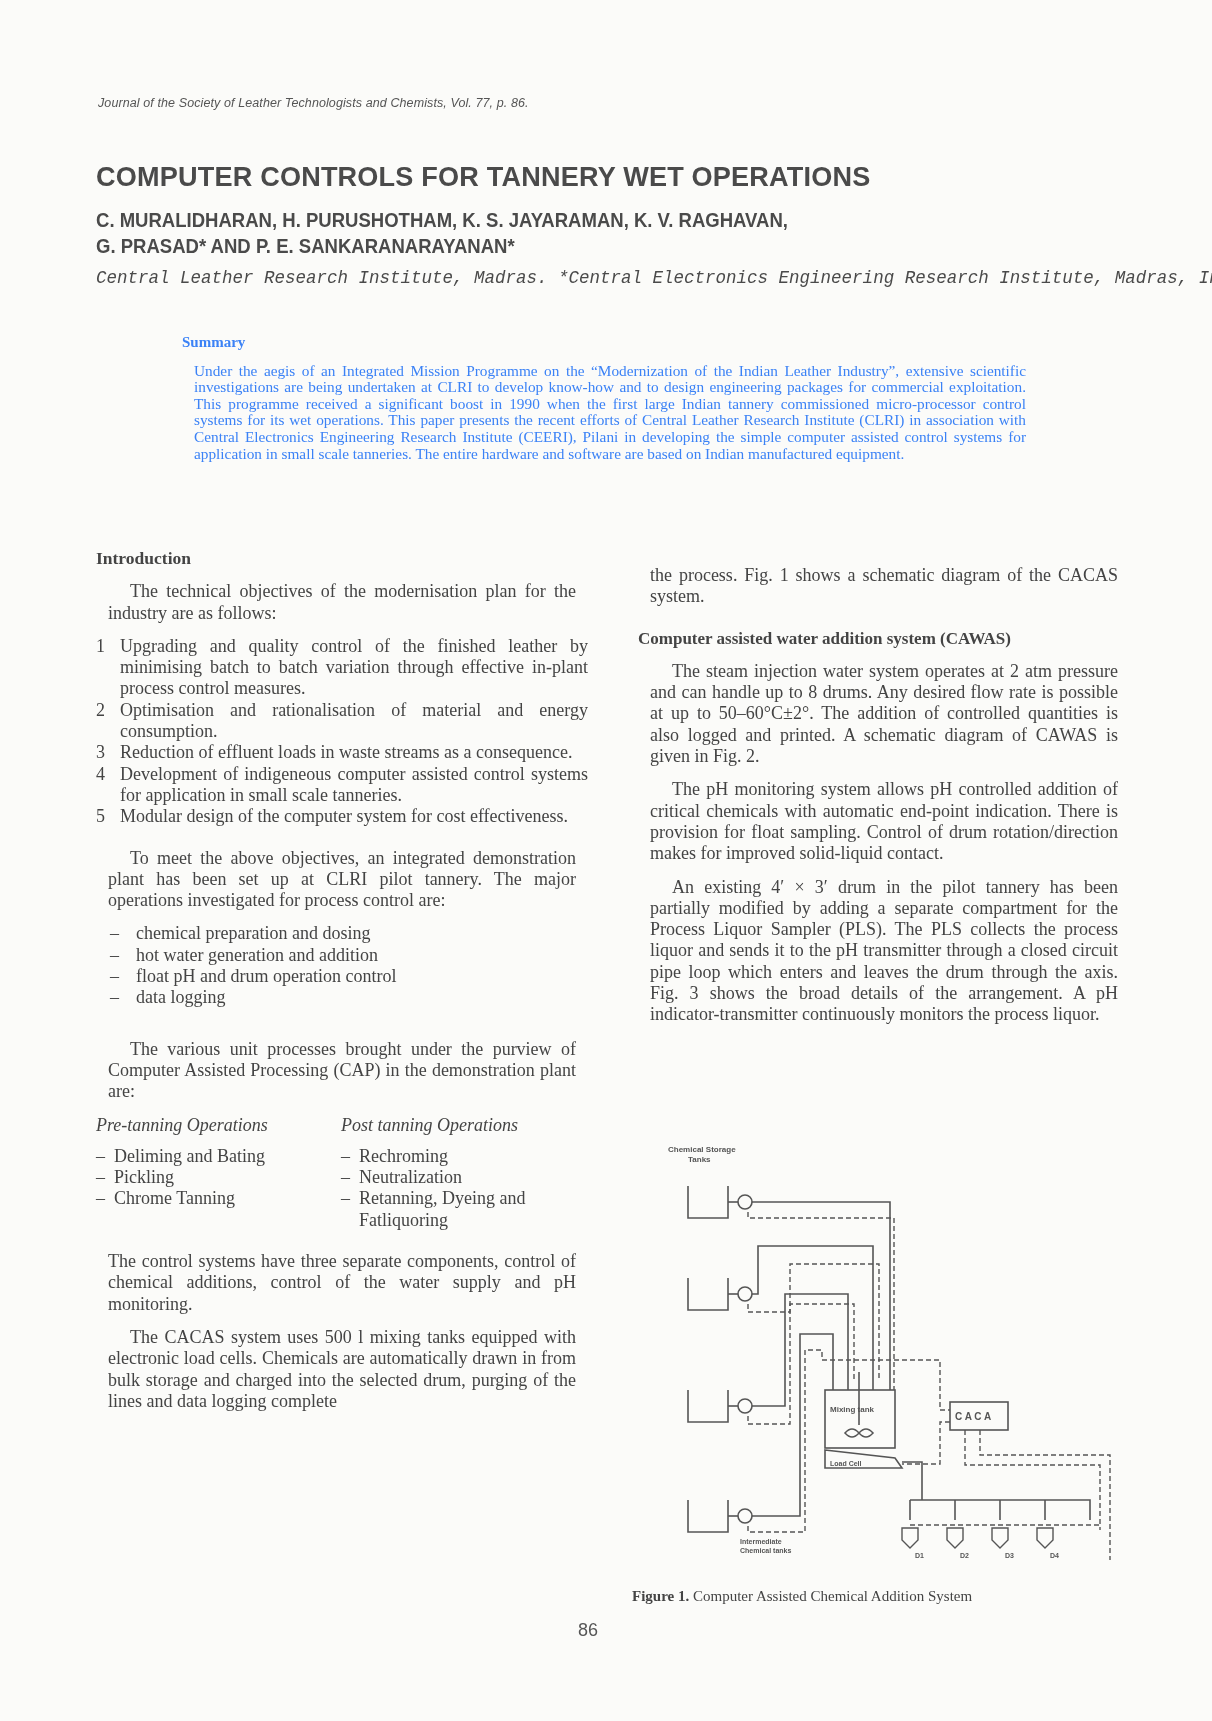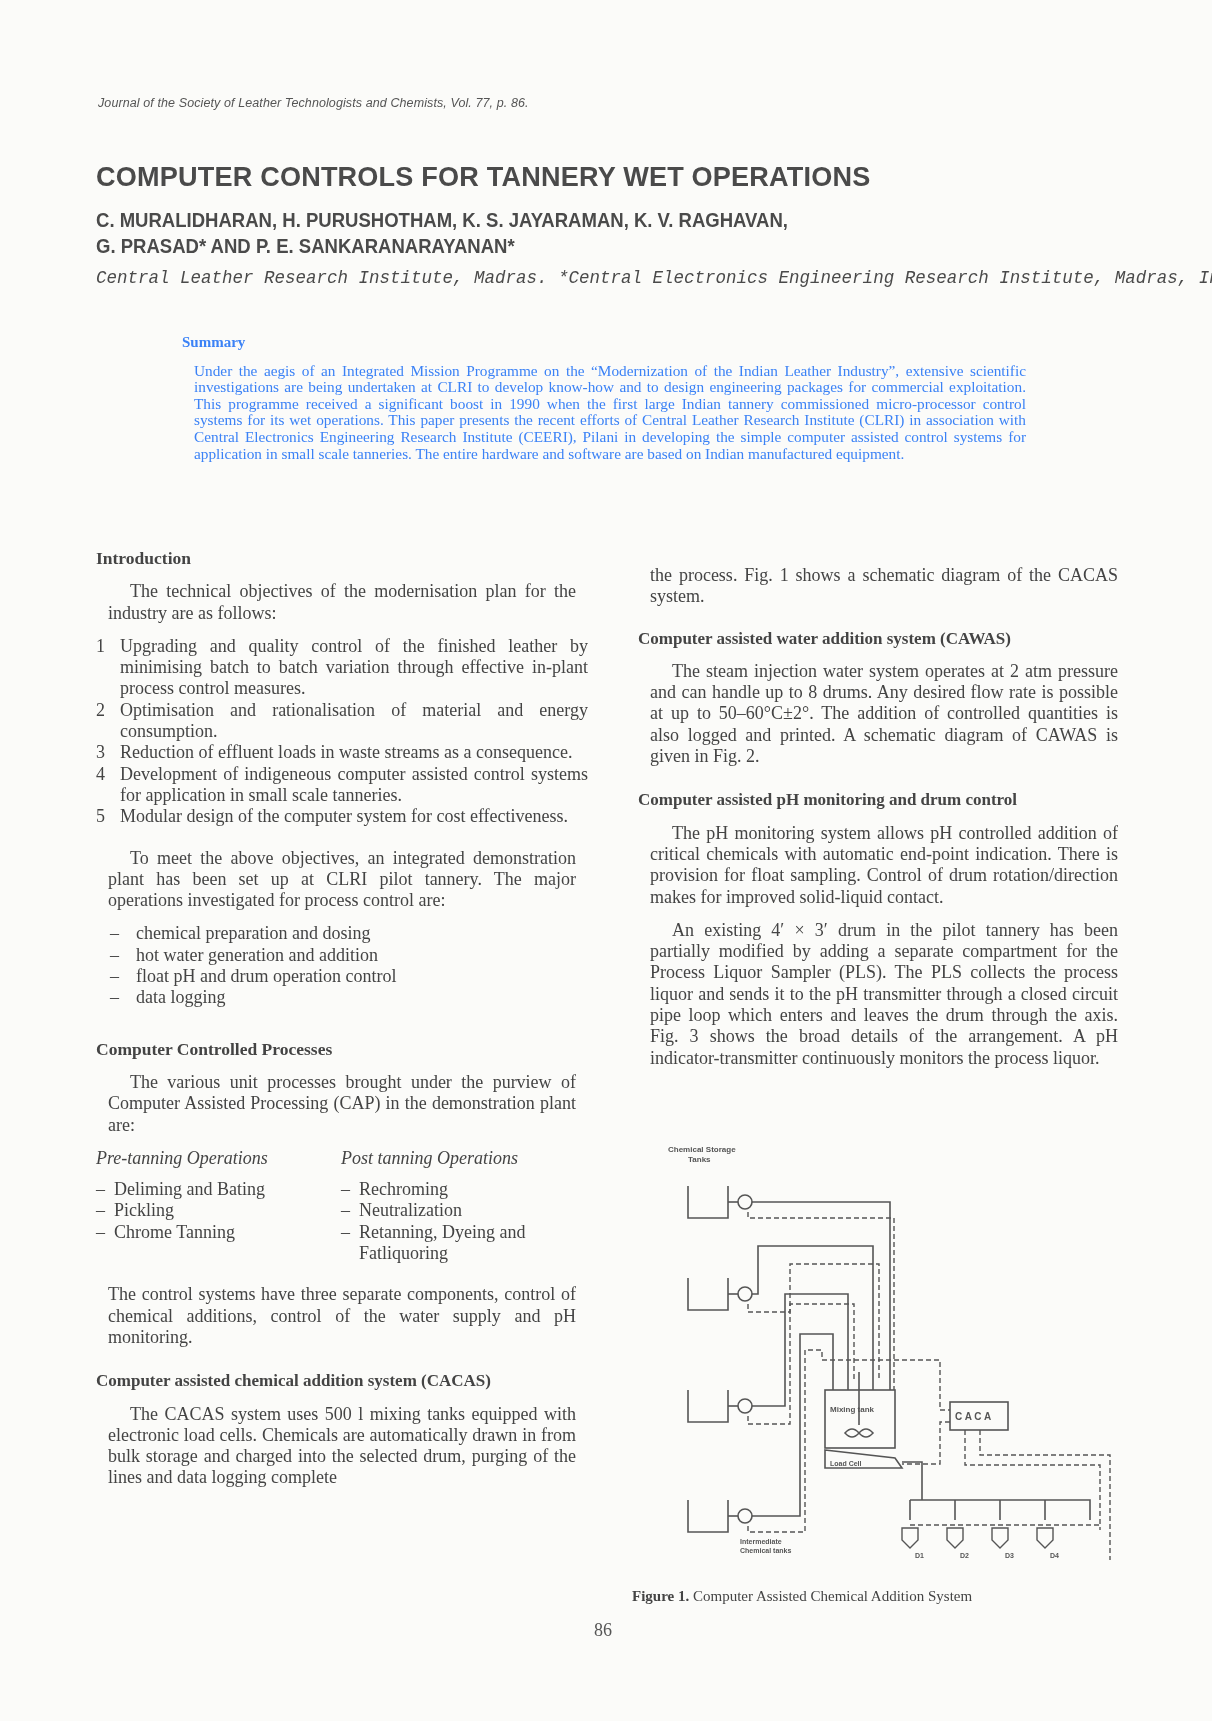--- a/index.html
+++ b/index.html
@@ -54,21 +54,21 @@
   .ops .c2 { flex: 1; }
   .ops .oh { font-style: italic; margin-bottom: 10px; }
   .ops li { display: flex; }
   .ops ul { margin: 0; padding: 0; list-style: none; }
   .ops .d { width: 18px; flex: none; }
   .figure { left: 640px; top: 1140px; width: 480px; height: 420px; }
   .caption {
     left: 632px; top: 1588px; font-size: 15px; color: #444; white-space: nowrap; text-align: center;
   }
   .caption b { font-weight: bold; }
-  .pagenum { left: 594px; top: 1620px; font-size: 18px; font-family: Liberation Serif, serif; color: #555; }
+  .pagenum { left: 578px; top: 1620px; font-size: 18px; font-family: Liberation Sans, sans-serif; color: #555; }
   svg text { font-family: "Liberation Sans", sans-serif; font-weight: bold; fill: #555; }
 </style>
 </head>
 <body>
 
 <div class="abs journal">Journal of the Society of Leather Technologists and Chemists, Vol. 77, p. 86.</div>
 
 <div class="abs title">COMPUTER CONTROLS FOR TANNERY WET OPERATIONS</div>
 
 <div class="abs authors">
@@ -121,21 +121,20 @@
     <li>
         <span class="d">–</span>
         <span>float pH and drum operation control</span>
       </li>
     <li>
         <span class="d">–</span>
         <span>data logging</span>
       </li>
   </ul>
 
-  <div class="sec-head">Computer Controlled Processes</div>
   <p class="indent">The various unit processes brought under the purview of Computer Assisted Processing (CAP) in the demonstration plant are:</p>
   <div class="ops">
     <div class="c1">
       <div class="oh">Pre-tanning Operations</div>
       <ul>
         <li>
             <span class="d">–</span>
             <span>Deliming and Bating</span>
           </li>
         <li>
@@ -161,29 +160,27 @@
           </li>
         <li>
             <span class="d">–</span>
             <span>Retanning, Dyeing and Fatliquoring</span>
           </li>
       </ul>
     </div>
   </div>
   <p>The control systems have three separate components, control of chemical additions, control of the water supply and pH monitoring.</p>
 
-  <div class="sub-head" style="margin-top:22px">Computer assisted chemical addition system (CACAS)</div>
   <p class="indent">The CACAS system uses 500 l mixing tanks equipped with electronic load cells. Chemicals are automatically drawn in from bulk storage and charged into the selected drum, purging of the lines and data logging complete</p>
 </div>
 
 <div class="abs col right-col">
   <p>the process. Fig. 1 shows a schematic diagram of the CACAS system.</p>
   <div class="sub-head" style="margin-top:20px">Computer assisted water addition system (CAWAS)</div>
   <p class="indent">The steam injection water system operates at 2 atm pressure and can handle up to 8 drums. Any desired flow rate is possible at up to 50–60°C±2°. The addition of controlled quantities is also logged and printed. A schematic diagram of CAWAS is given in Fig. 2.</p>
-  <div class="sub-head" style="margin-top:22px">Computer assisted pH monitoring and drum control</div>
   <p class="indent">The pH monitoring system allows pH controlled addition of critical chemicals with automatic end-point indication. There is provision for float sampling. Control of drum rotation/direction makes for improved solid-liquid contact.</p>
   <p class="indent">An existing 4′ × 3′ drum in the pilot tannery has been partially modified by adding a separate compartment for the Process Liquor Sampler (PLS). The PLS collects the process liquor and sends it to the pH transmitter through a closed circuit pipe loop which enters and leaves the drum through the axis. Fig. 3 shows the broad details of the arrangement. A pH indicator-transmitter continuously monitors the process liquor.</p>
 </div>
 
 <div class="abs figure">
   <svg width="480" height="420" viewBox="0 0 480 420" xmlns="http://www.w3.org/2000/svg">
     <g stroke="#555" stroke-width="1.6" fill="none">
 
       <path d="M 48 46 V 78 H 88 V 46"></path>
       <path d="M 48 138 V 170 H 88 V 138"></path>

